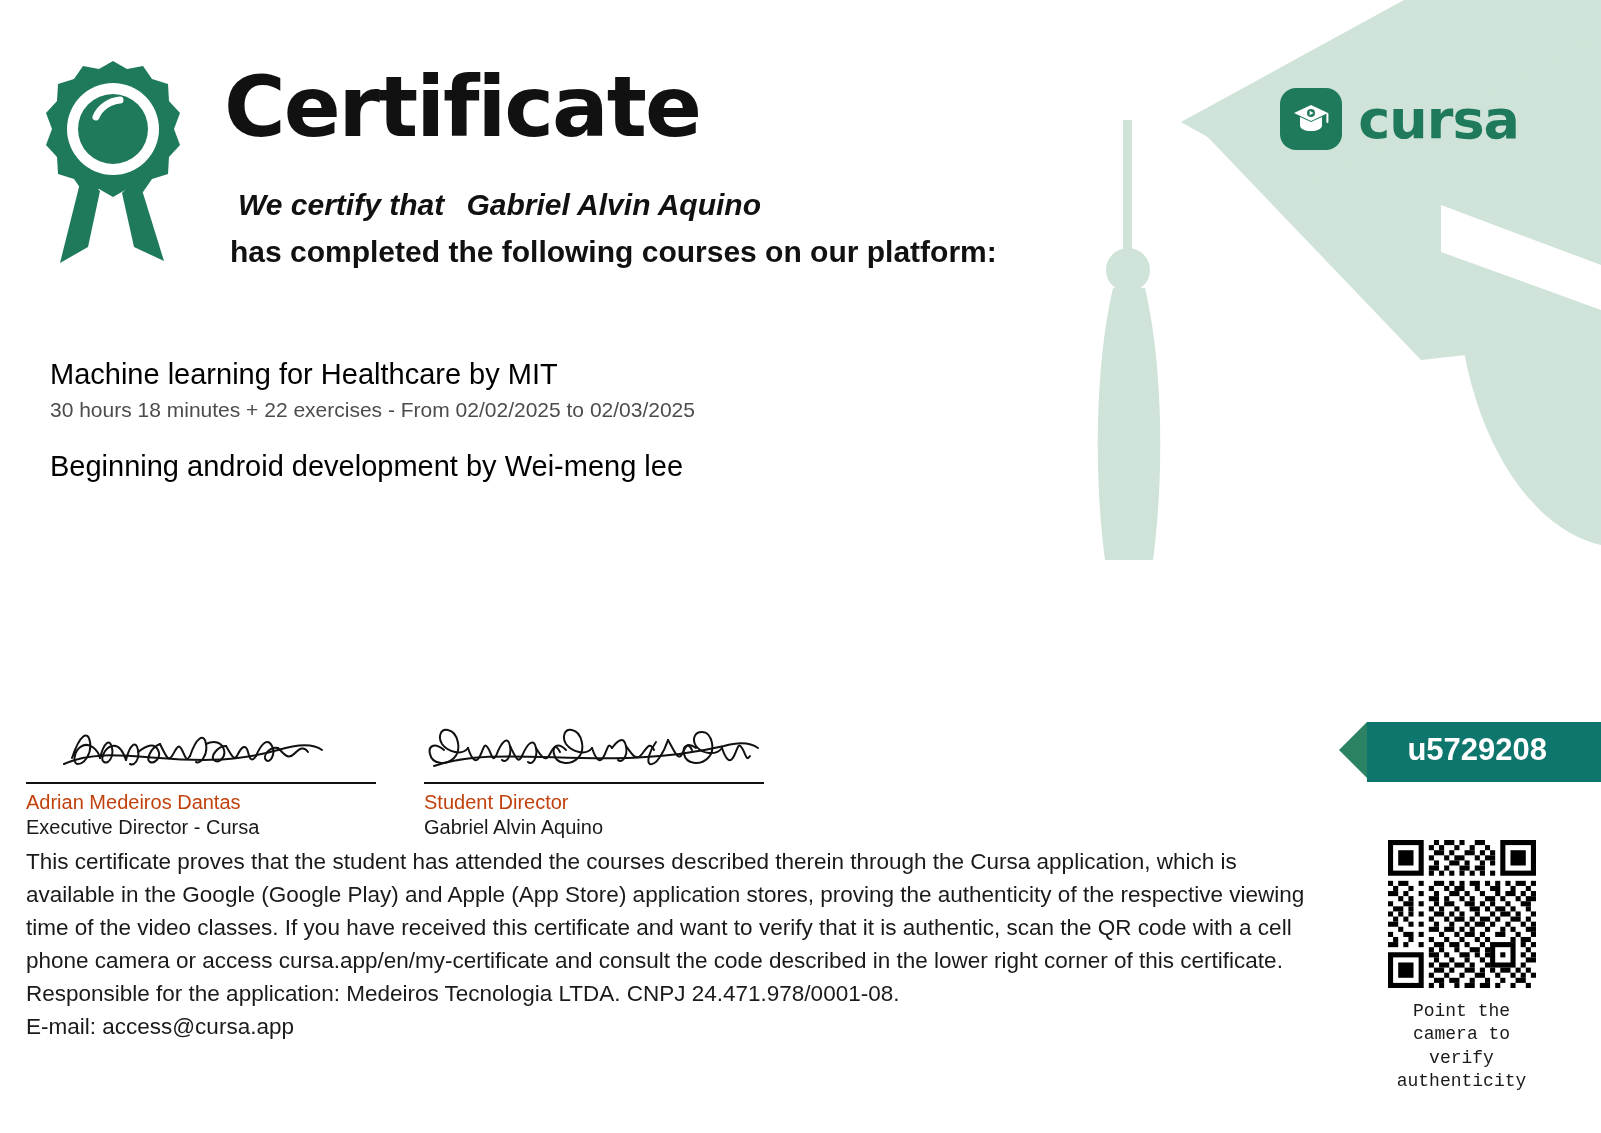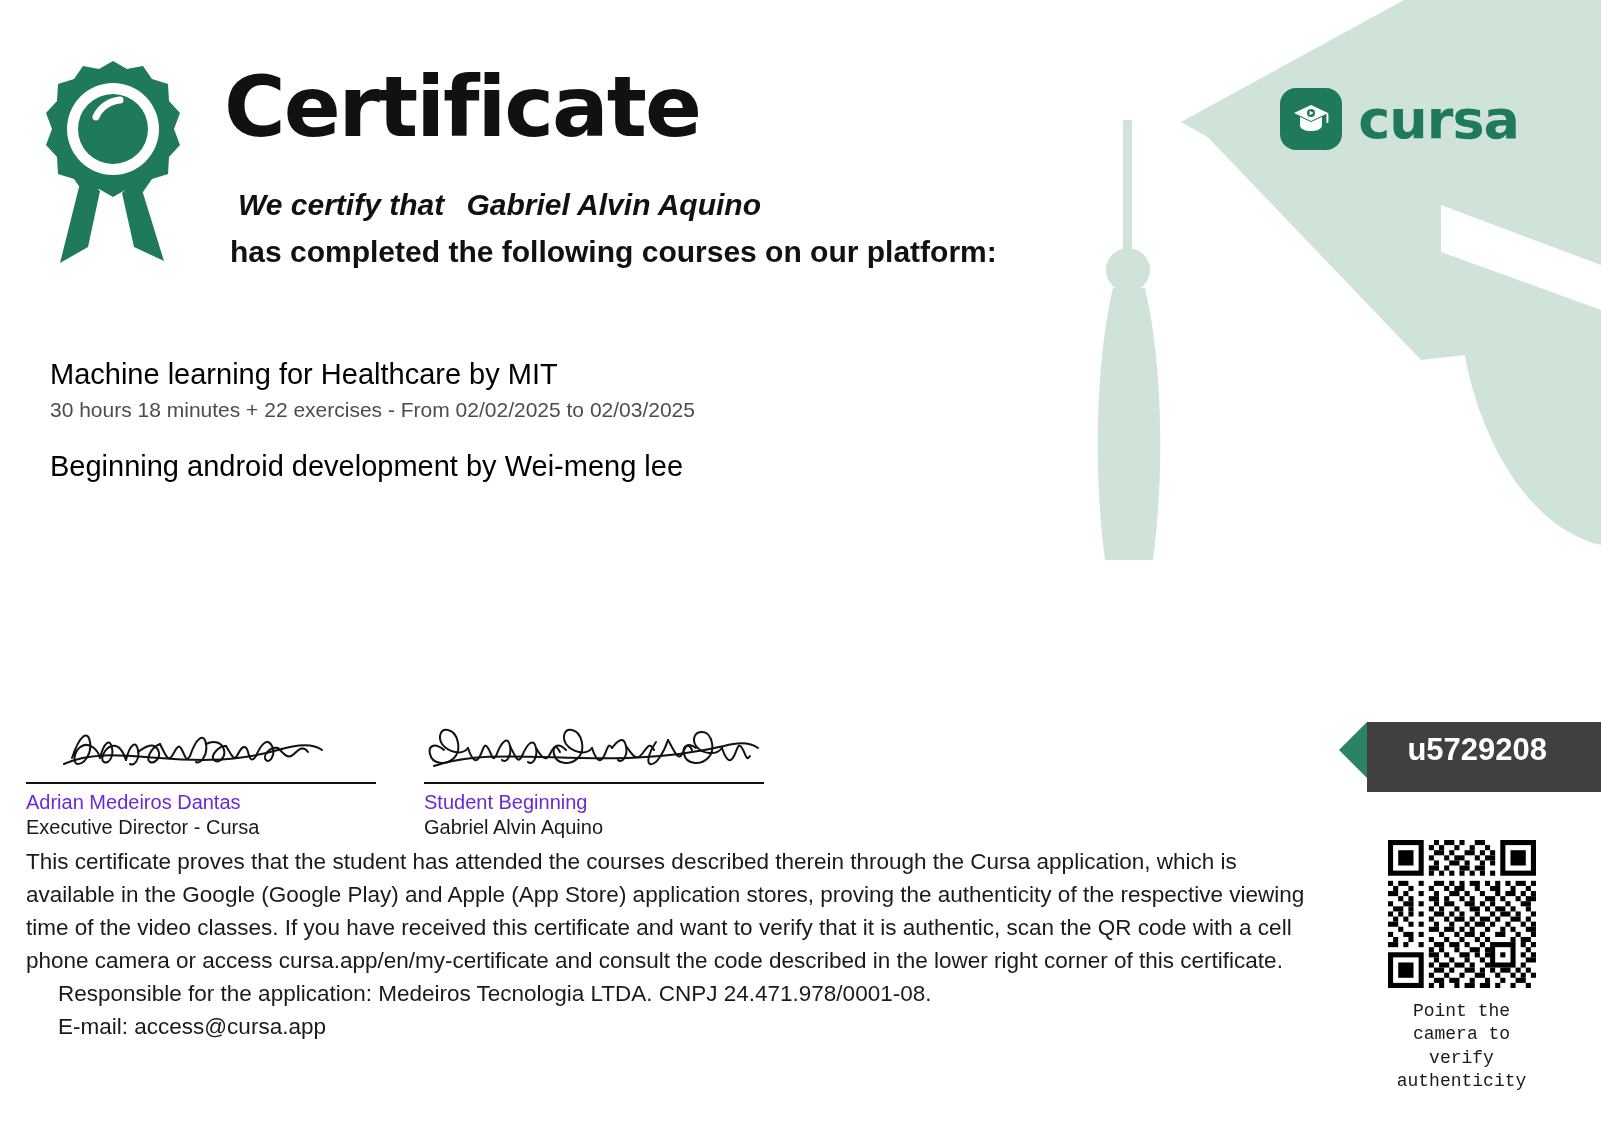--- a/index.html
+++ b/index.html
@@ -124,41 +124,41 @@
 
   .sig-img { height: 60px; position: relative; }
   .sig-rule {
     border-bottom: 2px solid #111;
     width: 100%;
     margin-top: 2px;
   }
   .sig-name {
     font-size: 20px;
     margin-top: 7px;
-    color: #6d28d9;
+    color: #c2410c;
   }
   .sig-role {
     font-size: 20px;
     color: #1a1a1a;
     margin-top: 2px;
   }
 
   
   .code-badge {
     position: absolute;
     right: 0;
     top: 722px;
     height: 56px;
-    background: #404040;
+    background: #0f766e;
     color: #ffffff;
     font-size: 31px;
     font-weight: 700;
     display: flex;
     align-items: center;
-    padding: 0 54px 14px 40px;
+    padding: 0 54px 4px 40px;
   }
   .code-badge::before {
     content: "";
     position: absolute;
     left: -28px;
     top: 0;
     width: 0;
     height: 0;
     border-top: 28px solid transparent;
     border-bottom: 28px solid transparent;
@@ -169,21 +169,21 @@
   .legal {
     position: absolute;
     left: 26px;
     top: 845px;
     width: 1285px;
     font-size: 22.5px;
     line-height: 1.47;
     color: #1a1a1a;
   }
   .legal p { margin: 0; }
-  .legal .l2 { margin-top: 0; margin-left: 32px; }
+  .legal .l2 { margin-top: 0; }
 
   
   .qr-wrap {
     position: absolute;
     right: 62px;
     top: 840px;
     width: 155px;
     text-align: center;
     font-family: Liberation Mono, monospace;
   }
@@ -312,21 +312,21 @@
         <path d="M202 26 C208 34 212 42 218 34 C224 26 226 22 230 30"></path>
         <path d="M232 22 C226 30 222 42 226 44 C232 46 240 32 244 20"></path>
         <path d="M244 20 C250 30 254 42 258 34 C262 26 264 22 268 30"></path>
         <path d="M272 28 C264 22 258 26 260 34 C262 44 276 46 284 38 C292 30 288 12 278 12 C270 12 268 20 272 26 C278 34 292 36 298 28"></path>
         <path d="M298 28 C302 40 306 44 310 36 C314 28 314 22 318 28 C322 34 322 42 326 36"></path>
         <path d="M10 46 C80 22 180 54 300 26 C314 22 326 22 334 28"></path>
       </g>
     </svg>
   </div>
   <div class="sig-rule"></div>
-  <div class="sig-name">Student Beginning</div>
+  <div class="sig-name">Student Director</div>
   <div class="sig-role">Gabriel Alvin Aquino</div>
 </div>
 
 <div class="code-badge">
   <span>u5729208</span>
 </div>
 
 <div class="legal">
   <p>This certificate proves that the student has attended the courses described therein through the Cursa application, which is available in the Google (Google Play) and Apple (App Store) application stores, proving the authenticity of the respective viewing time of the video classes. If you have received this certificate and want to verify that it is authentic, scan the QR code with a cell phone camera or access cursa.app/en/my-certificate and consult the code described in the lower right corner of this certificate.</p>
   <p class="l2">Responsible for the application: Medeiros Tecnologia LTDA. CNPJ 24.471.978/0001-08.</p>

